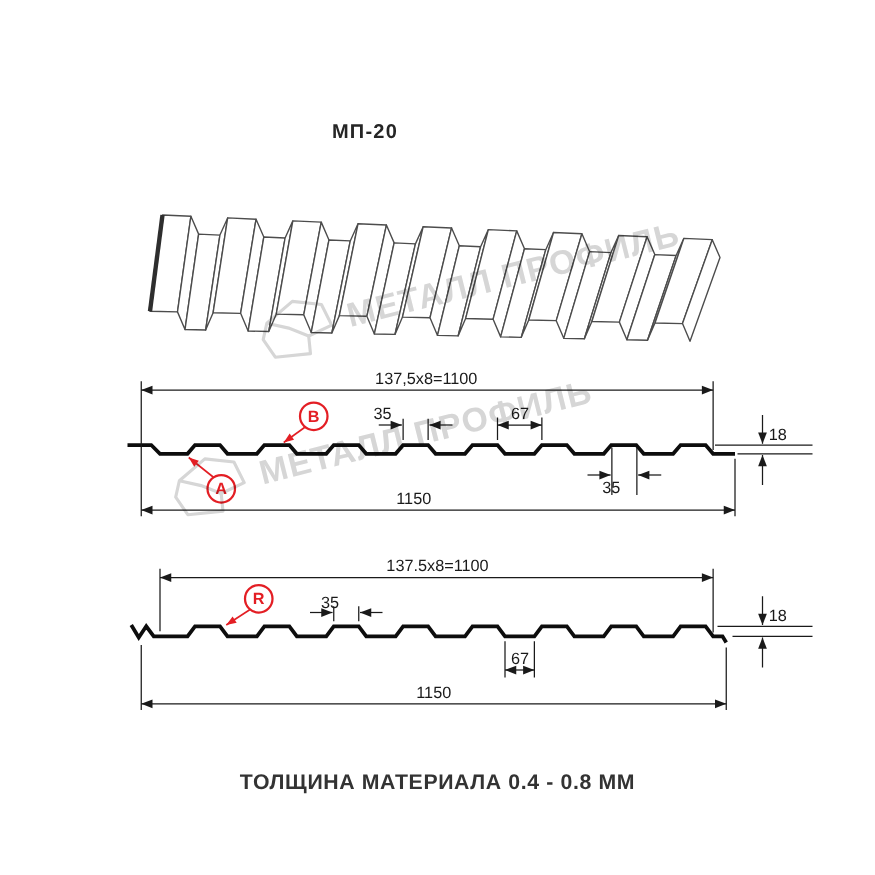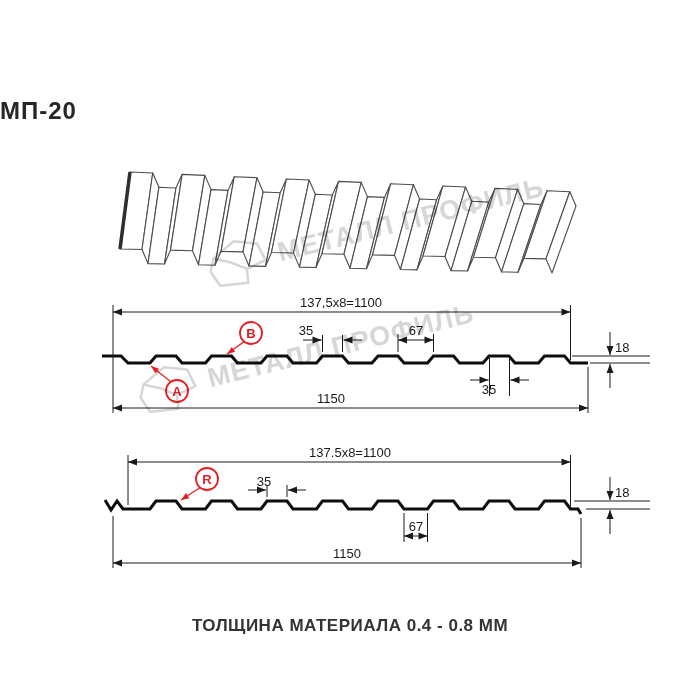--- a/index.html
+++ b/index.html
@@ -1,21 +1,21 @@
 <!DOCTYPE html>
 <html><head>
 <meta charset="utf-8">
 <style>
   html,body{margin:0;padding:0;background:#fff;}
   #stage{position:relative;width:700px;height:700px;background:#fff;overflow:hidden;
          font-family:"Liberation Sans",sans-serif;}
   .title{position:absolute;left:0;top:54px;width:700px;text-align:center;
          font-size:33px;font-weight:bold;letter-spacing:2px;color:#151515;z-index:4;}
-  .subtitle{position:absolute;left:0;top:97px;width:584px;
-         font-size:24px;font-weight:600;letter-spacing:1px;color:#262626;z-index:4;}
+  .subtitle{position:absolute;left:0;top:97px;width:584px;text-align:center;
+         font-size:16px;font-weight:600;letter-spacing:1px;color:#262626;z-index:4;}
   .footer{position:absolute;left:0;top:616px;width:700px;text-align:center;
          font-size:17px;font-weight:600;letter-spacing:0.5px;color:#333;z-index:4;}
   .wm{position:absolute;display:flex;align-items:center;gap:10px;z-index:3;
       mix-blend-mode:multiply;pointer-events:none;transform-origin:0 100%;}
   .wm-text{font-size:27px;font-weight:bold;letter-spacing:1px;color:#d6d6d6;white-space:nowrap;}
   #wm1{left:212px;top:246px;transform:rotate(-14deg);}
   #wm2{left:142px;top:372px;transform:rotate(-14deg);}
   svg#draw{position:absolute;left:0;top:0;z-index:2;}
   #iso3d polygon{fill:#fff;stroke:#4c4c4c;stroke-width:1.1;stroke-linejoin:round;}
   .profile{fill:none;stroke:#0d0d0d;stroke-width:3;stroke-linejoin:miter;}

